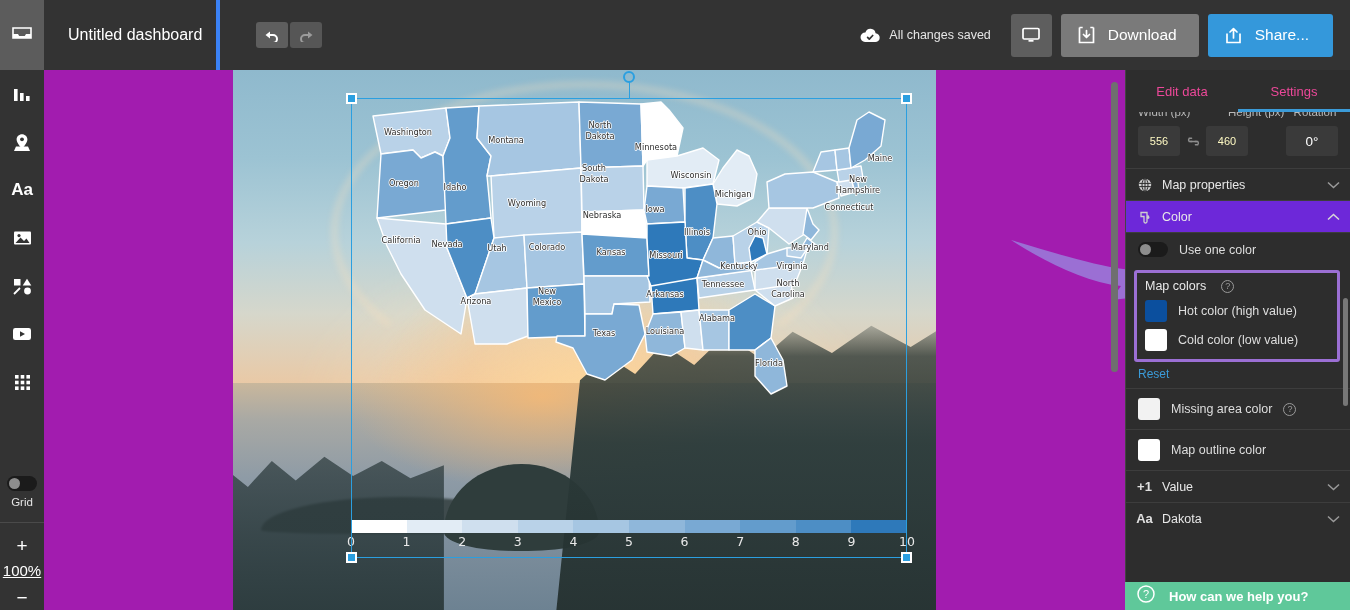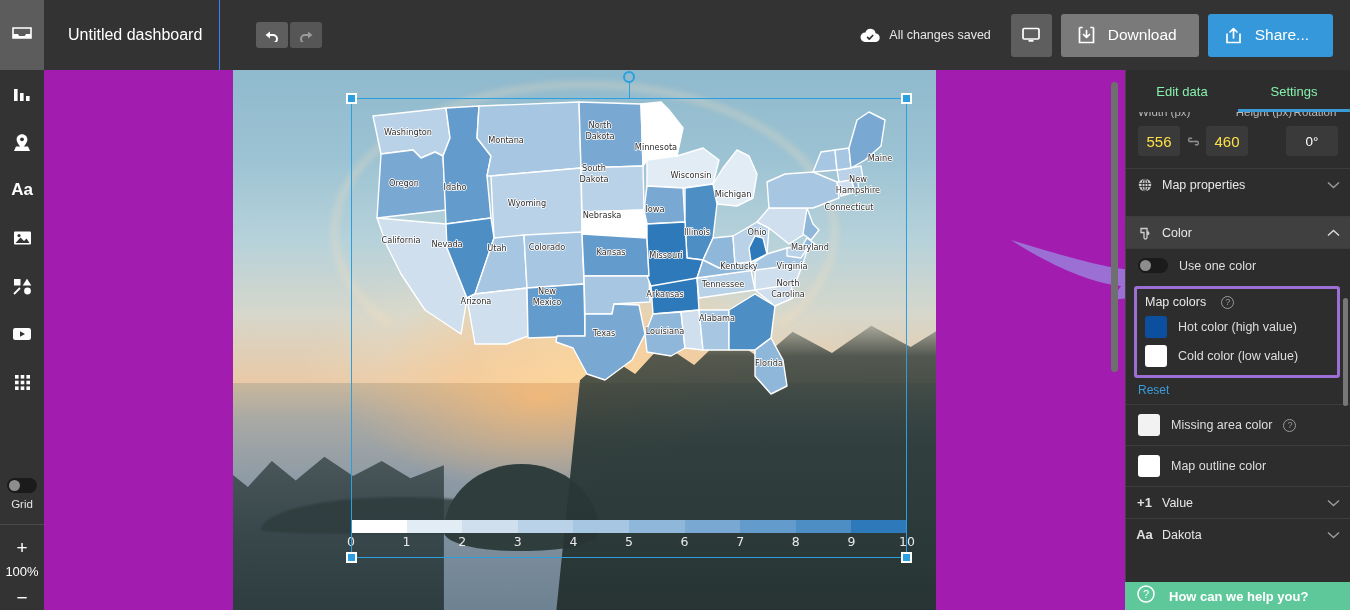--- a/index.html
+++ b/index.html
@@ -17,21 +17,21 @@
     position: absolute; left: 0; top: 0; width: 1350px; height: 70px;
     background: #333333; display: flex; align-items: center;
   }
   .logo-cell {
     width: 44px; height: 70px; background: #5c5c5c;
     display: flex; align-items: center; justify-content: center;
   }
   .doc-title {
     width: 176px; height: 70px; display: flex; align-items: center;
     padding-left: 24px; color: #fff; font-size: 16px;
-    border-right: 1px solid #3b82f6;
+    border-right: 4px solid #3b82f6;
   }
   .undo-group { display: flex; margin-left: 36px; gap: 2px; }
   .hist-btn {
     width: 32px; height: 26px; background: #5e5e5e; border-radius: 3px;
     display: flex; align-items: center; justify-content: center;
   }
   .hist-btn.redo { background: #565656; }
   .hist-btn svg { display: block; }
   .topbar-right {
     margin-left: auto; display: flex; align-items: center; gap: 0; padding-right: 17px;
@@ -74,21 +74,21 @@
     display: flex; align-items: center; padding: 2px;
   }
   .toggle .knob { width: 11px; height: 11px; border-radius: 50%; background: #8d8d8d; }
   .grid-label { color: #e4e4e4; font-size: 11.5px; }
   .zoom-group {
     border-top: 1px solid #4a4a4a; width: 44px;
     display: flex; flex-direction: column; align-items: center;
     padding-top: 10px;
   }
   .zoom-btn { color: #fff; font-size: 19px; line-height: 1; padding: 3px 0; }
-  .zoom-pct { color: #fff; font-size: 13px; padding: 4px 0 6px; }
+  .zoom-pct { color: #fff; font-size: 15px; padding: 4px 0 6px; text-decoration: underline; }
 
   
   .canvas {
     position: absolute; left: 44px; top: 70px; width: 1081px; height: 540px;
     background: #a21caf; overflow: hidden;
   }
   .board {
     position: absolute; left: 189px; top: 0px; width: 703px; height: 540px;
     overflow: hidden;
   }
@@ -193,53 +193,53 @@
     position: absolute; right: 0; top: 70px; width: 225px; height: 540px;
     background: #2d2d2d; border-left: 1px solid #444;
     display: flex; flex-direction: column;
   }
   .panel-tabs {
     height: 42px; display: flex; position: relative; flex: 0 0 auto;
     background: #2d2d2d;
   }
   .panel-tab {
     flex: 1 1 0; display: flex; align-items: center; justify-content: center;
-    color: #86efac; font-size: 13px;
+    color: #ec4899; font-size: 13px;
   }
   .tab-underline {
     position: absolute; left: 50%; bottom: 0; width: 50%; height: 3px; background: #3b9bd8;
   }
   .panel-body { flex: 1 1 auto; overflow: hidden; position: relative; }
 
   .dims-row { padding: 0 12px 12px; }
   .dims-labels {
     display: flex; color: #b9b9b9; font-size: 11.5px; margin-top: -6px; height: 17px;
   }
   .dims-labels span:nth-child(1) { width: 64px; }
   .dims-labels span:nth-child(2) { width: 26px; }
-  .dims-labels span:nth-child(3) { width: 64px; text-align: right; }
+  .dims-labels span:nth-child(3) { width: 64px; }
   .dims-labels span:nth-child(4) { flex: 1; text-align: center; }
   .dims-inputs { display: flex; align-items: center; margin-top: 3px; }
   .dim-input {
     width: 42px; height: 30px; background: #3a3a3a; border-radius: 3px;
-    color: #fde047; font-size: 15px; display: flex; align-items: center; justify-content: center;
+    color: #fef9c3; font-size: 11px; display: flex; align-items: center; justify-content: center;
   }
   .dim-input.w { width: 42px; }
   .link-ico { width: 26px; display: flex; align-items: center; justify-content: center; }
   .rot-input {
     width: 52px; height: 30px; background: #3a3a3a; border-radius: 3px;
     color: #fff; font-size: 13.5px; display: flex; align-items: center; justify-content: center;
     margin-left: auto;
   }
 
   .sect-head {
     height: 32px; display: flex; align-items: center; gap: 9px; padding: 0 10px;
     border-top: 1px solid #3d3d3d; color: #e8e8e8; font-size: 12.5px;
   }
-  .sect-head.active { background: #404040; margin-top: 16px; }
+  .sect-head.active { background: #6d28d9; }
   .sect-head .chev { margin-left: auto; }
   .sect-ico { width: 17px; display: flex; align-items: center; justify-content: center; color: #cfcfcf; }
 
   .row {
     display: flex; align-items: center; gap: 11px; padding: 9px 12px;
     border-top: 1px solid #3d3d3d; color: #dedede; font-size: 12.5px;
   }
   .swatch { width: 22px; height: 22px; border-radius: 3px; flex: 0 0 auto; }
   .toggle-sm {
     width: 30px; height: 15px; border-radius: 8px; background: #1b1b1b;

